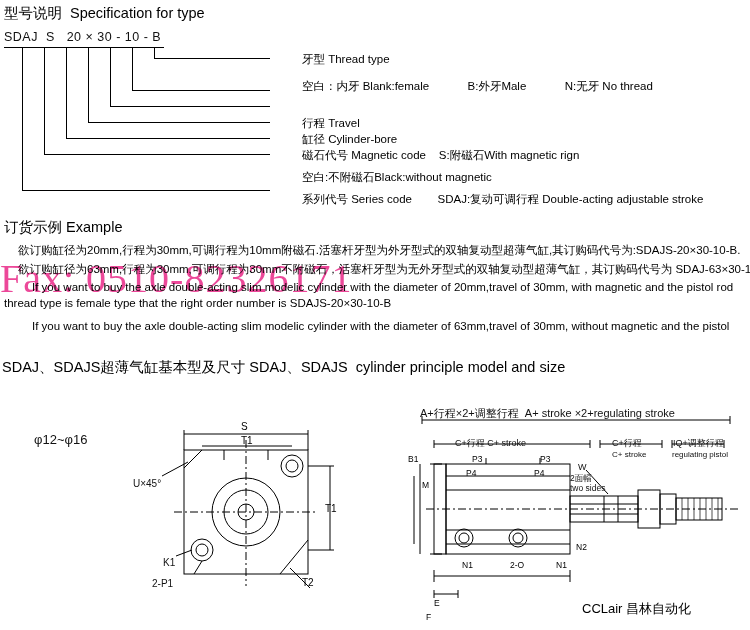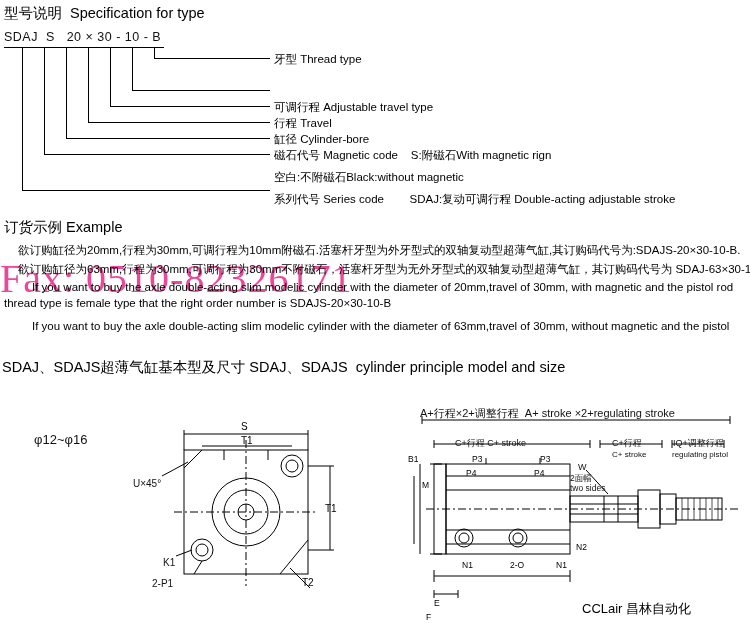--- a/index.html
+++ b/index.html
@@ -10,21 +10,21 @@
     color:#111;
     position:relative;
     overflow:hidden;
   }
   .page{position:relative;width:750px;height:630px;}
 
   
   .t{position:absolute;white-space:pre;}
   .sec-title{font-size:14.5px;font-weight:400;color:#000;}
   .code-line{font-size:12.5px;letter-spacing:.5px;}
-  .leg{font-size:11.5px;color:#000;}
+  .leg{font-size:11.5px;color:#000;margin-left:28px;}
   .body-cn{font-size:11.5px;color:#000;}
   .body-en{font-size:11.5px;color:#000;}
 
   
   .ln{position:absolute;background:#000;}
   .lnv{width:1px;}
   .lnh{height:1px;}
 
   
   .wm{
@@ -78,21 +78,21 @@
   <div class="ln lnv" style="left:66px;top:47px;height:91px;"></div>
   <div class="ln lnh" style="left:66px;top:138px;width:204px;"></div>
 
   <div class="ln lnv" style="left:44px;top:47px;height:107px;"></div>
   <div class="ln lnh" style="left:44px;top:154px;width:226px;"></div>
 
   <div class="ln lnv" style="left:22px;top:47px;height:143px;"></div>
   <div class="ln lnh" style="left:22px;top:190px;width:248px;"></div>
 
   <div class="t leg" style="left:274px;top:52px;">牙型 Thread type</div>
-  <div class="t leg" style="left:274px;top:100px;">可调行程 Adjustable travel type</div>
+  <div class="t leg" style="left:274px;top:79px;">空白：内牙 Blank:female            B:外牙Male            N:无牙 No thread</div>
   <div class="t leg" style="left:274px;top:116px;">行程 Travel</div>
   <div class="t leg" style="left:274px;top:132px;">缸径 Cylinder-bore</div>
   <div class="t leg" style="left:274px;top:148px;">磁石代号 Magnetic code    S:附磁石With magnetic rign</div>
   <div class="t leg" style="left:274px;top:170px;">空白:不附磁石Black:without magnetic</div>
   <div class="t leg" style="left:274px;top:192px;">系列代号 Series code        SDAJ:复动可调行程 Double-acting adjustable stroke</div>
 
   <div class="wm2" style="left:0px;top:255px;">Fax: 0510-82326171</div>
 
   <div class="t sec-title" style="left:4px;top:218px;">订货示例 Example</div>
 

